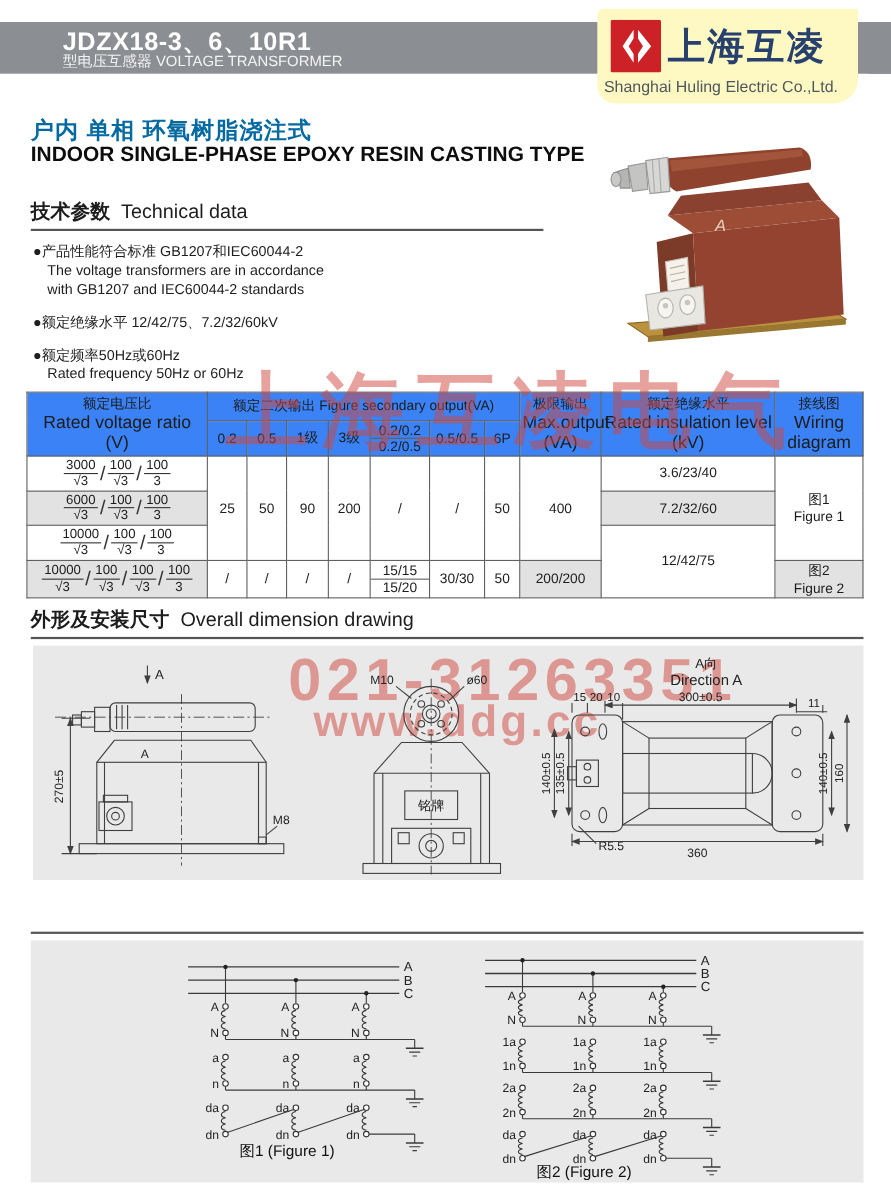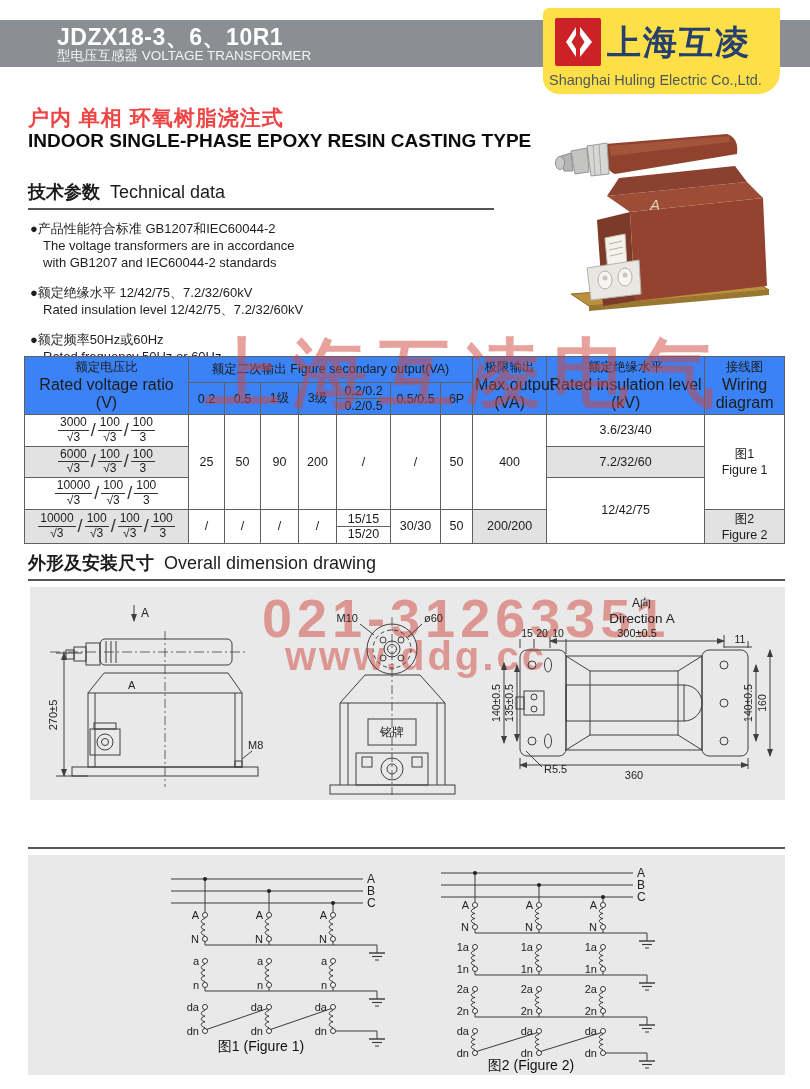--- a/index.html
+++ b/index.html
@@ -3,26 +3,26 @@
 <meta charset="utf-8">
 <style>
   html,body{margin:0;padding:0;background:#fff;}
   .page{position:relative;width:810px;height:1089px;background:#fff;overflow:hidden;
         font-family:"Liberation Sans",sans-serif;color:#1c1c1c;}
   
   .band{position:absolute;left:0;top:20px;width:810px;height:47px;background:#8b8e92;}
   .band-title{position:absolute;left:57px;top:22px;font-size:23px;font-weight:bold;color:#fff;letter-spacing:.5px;white-space:nowrap;}
   .band-sub{position:absolute;left:57px;top:47px;font-size:13.5px;color:#f3f3f3;white-space:nowrap;}
   .band-tab{position:absolute;left:776px;top:20px;width:34px;height:47px;background:#8b8e92;border-radius:0 0 0 16px;}
-  .logo-box{position:absolute;left:543px;top:8px;width:237px;height:86px;background:#fde047;border-radius:6px 0 22px 16px;z-index:3;}
+  .logo-box{position:absolute;left:543px;top:8px;width:237px;height:86px;background:#fef9c3;border-radius:6px 0 22px 16px;z-index:3;}
   .logo-mark{position:absolute;left:12px;top:10px;}
   .brand-cn{position:absolute;left:64px;top:12px;font-size:34px;font-weight:bold;color:#27406e;letter-spacing:2px;white-space:nowrap;}
   .brand-en{position:absolute;left:6px;top:64px;font-size:14.5px;color:#50575c;white-space:nowrap;}
   
-  .intro-cn{position:absolute;left:28px;top:104px;font-size:21px;font-weight:bold;letter-spacing:1px;color:#ef4444;white-space:nowrap;}
+  .intro-cn{position:absolute;left:28px;top:104px;font-size:21px;font-weight:bold;letter-spacing:1px;color:#0369a1;white-space:nowrap;}
   .intro-en{position:absolute;left:28px;top:130px;font-size:19px;font-weight:600;color:#0d0d0d;white-space:nowrap;}
   .product-svg{position:absolute;left:535px;top:98px;z-index:1;}
   
   .tech-head{position:absolute;left:28px;top:180px;font-size:18px;white-space:nowrap;}
   .tech-head .cn{font-weight:bold;margin-right:10px;}
   .rule{position:absolute;height:2px;background:#555;}
   .bullets{position:absolute;left:30px;top:220px;width:490px;font-size:13px;line-height:17px;color:#1e1e1e;}
   .bgroup{margin-bottom:13px;}
   .bgroup .en{padding-left:13px;}
   
@@ -107,21 +107,20 @@
   <div class="rule" style="left:28px;top:208px;width:466px;"></div>
 
   <div class="bullets">
     <div class="bgroup">
       <div class="cnl">●<span>产品性能符合标准 GB1207和IEC60044-2</span></div>
       <div class="en">The voltage transformers are in accordance</div>
       <div class="en">with GB1207 and IEC60044-2 standards</div>
     </div>
     <div class="bgroup">
       <div class="cnl">●<span>额定绝缘水平 12/42/75、7.2/32/60kV</span></div>
-      <div class="en">Rated insulation level 12/42/75、7.2/32/60kV</div>
     </div>
     <div class="bgroup">
       <div class="cnl">●<span>额定频率50Hz或60Hz</span></div>
       <div class="en">Rated frequency 50Hz or 60Hz</div>
     </div>
   </div>
 
   <div class="table-wrap">
     <table class="spec">
       <colgroup>

